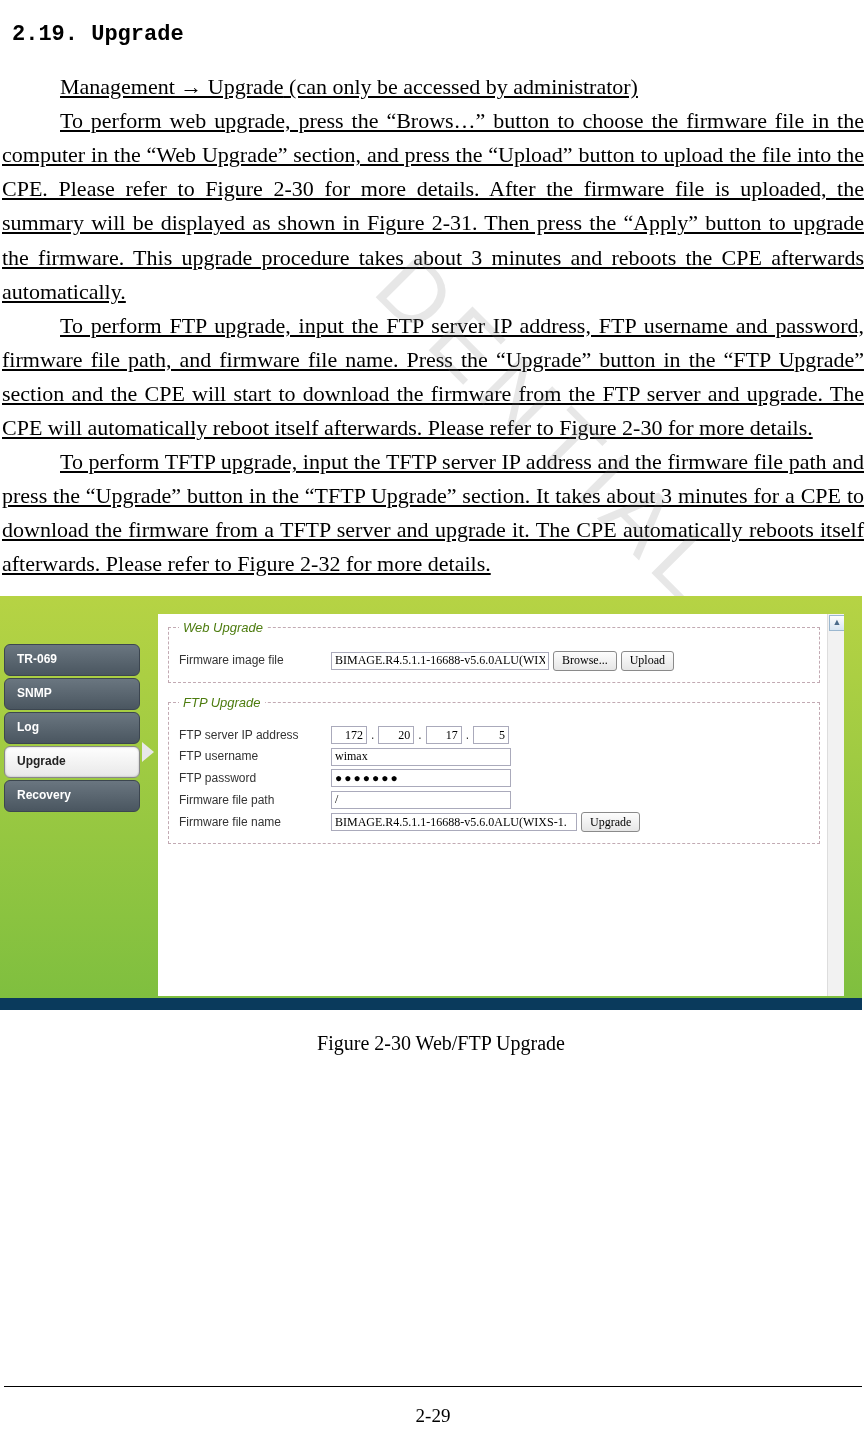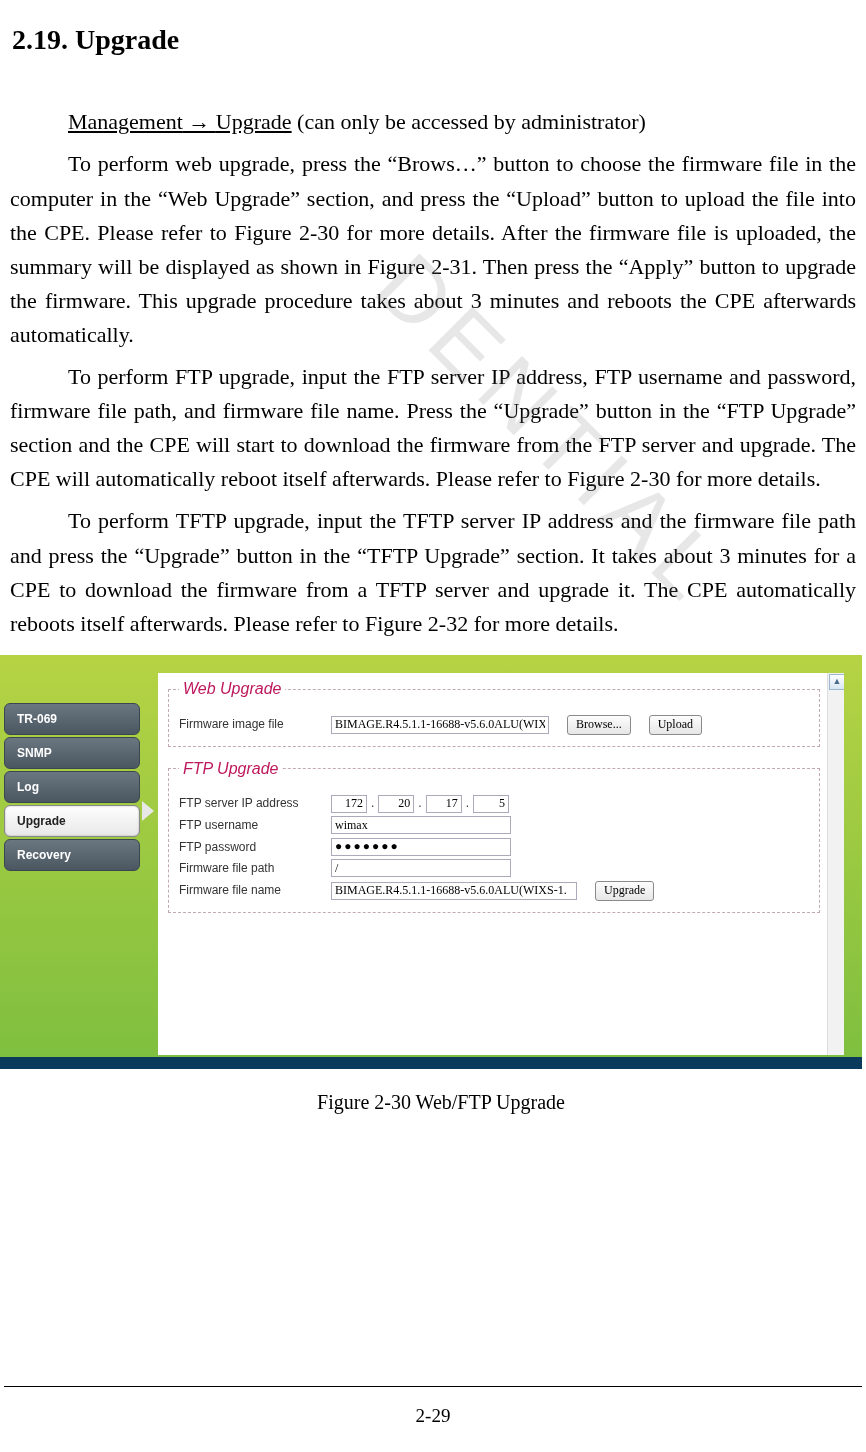--- a/index.html
+++ b/index.html
@@ -12,32 +12,33 @@
     line-height: 1.55;
   }
   .page {
     width: 866px;
     min-height: 1452px;
     padding: 12px 0 0 0;
     box-sizing: border-box;
     position: relative;
   }
   h2.section-heading {
-    font-family: Liberation Serif, serif;
+    font-family: Liberation Mono, monospace;
     font-weight: 700;
-    font-size: 28px;
-    margin: 6px 0 44px 12px;
+    font-size: 22px;
+    margin: 6px 0 18px 12px;
   }
   .body-block {
     margin: 0 2px 0 2px;
     text-align: justify;
   }
   .para {
-    margin: 8px;
+    margin: 0;
     text-indent: 58px;
+    text-decoration: underline;
   }
   .breadcrumb {
     text-decoration: underline;
   }
   .arrow {
     text-decoration: underline;
   }
   .watermark {
     position: absolute;
     top: 360px;
@@ -139,24 +140,24 @@
     color: #4a6b8a;
   }
 
   fieldset.group {
     border: 1px dashed #c2aab3;
     margin: 4px 24px 10px 10px;
     padding: 10px 10px 8px 10px;
     position: relative;
   }
   fieldset.group legend {
-    color: #be185d;
+    color: #4d7c0f;
     font-style: italic;
     font-family: Arial, sans-serif;
-    font-size: 16px;
+    font-size: 13px;
     padding: 0 4px;
   }
   .row {
     display: flex;
     align-items: center;
     margin: 3px 0;
   }
   .field-label {
     width: 152px;
     font-size: 12px;
@@ -174,21 +175,21 @@
   .ip-input { width: 36px; text-align: right; }
   .dot { margin: 0 4px; }
   .btn {
     font-family: "Times New Roman", serif;
     font-size: 12px;
     height: 20px;
     padding: 8px 8px;
     background: linear-gradient(#fdfdfd, #e6e6e6);
     border: 1px solid #8a8a8a;
     border-radius: 3px;
-    margin-left: 18px;
+    margin-left: 4px;
     display: inline-flex;
     align-items: center;
   }
 
   .figure-caption {
     text-align: center;
     font-family: "Times New Roman", serif;
     font-size: 20px;
     margin: 18px 0 0 16px;
   }

